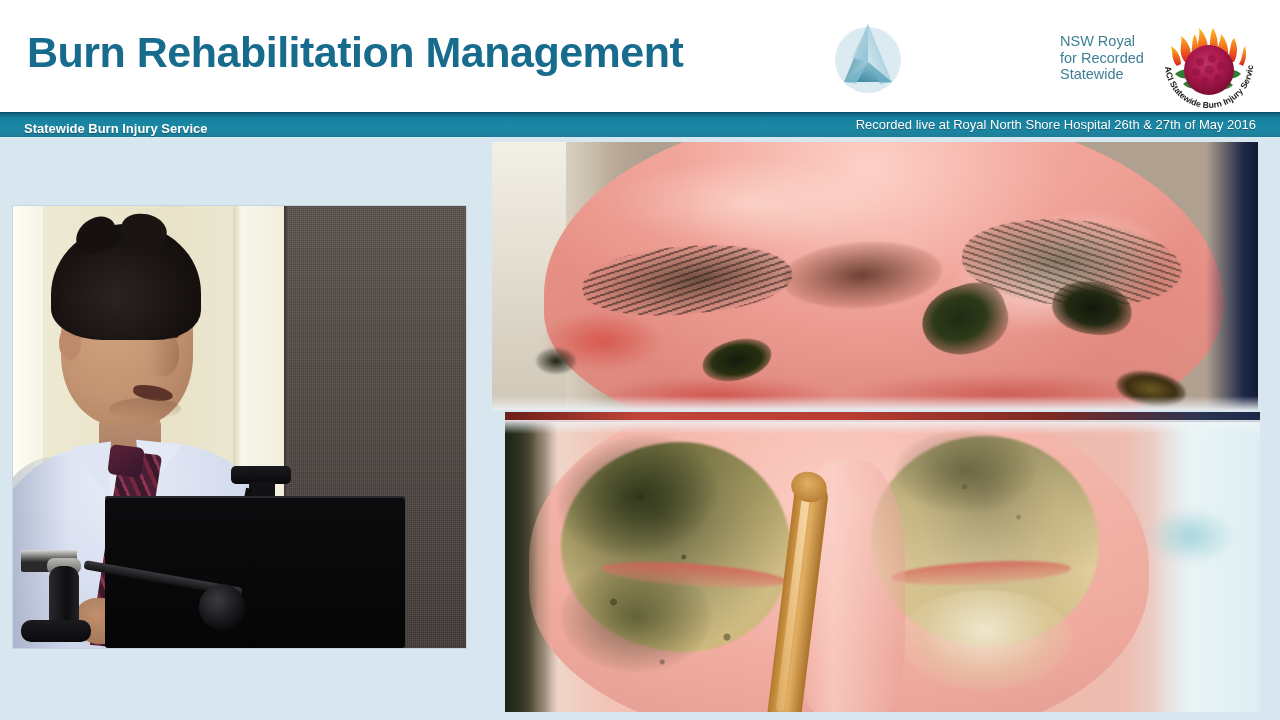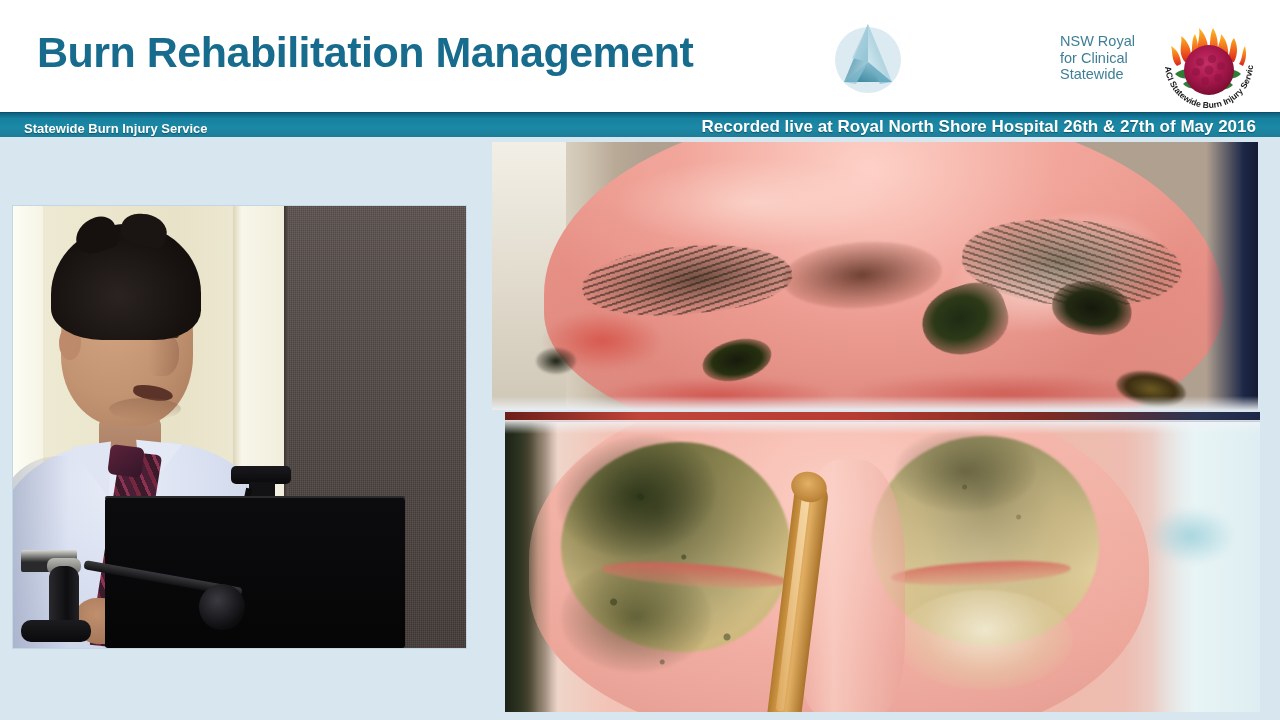--- a/index.html
+++ b/index.html
@@ -26,21 +26,21 @@
 
   
   .header {
     position: absolute;
     left: 0; top: 0;
     width: 1280px; height: 112px;
     background: #ffffff;
   }
   .page-title {
     position: absolute;
-    left: 37px; top: 28px;
+    left: 27px; top: 28px;
     font-size: 43px;
     font-weight: bold;
     letter-spacing: -0.5px;
     color: #176c8e;
     white-space: nowrap;
     font-family: "Liberation Sans", sans-serif;
   }
 
   
   .aci-logo {
@@ -94,22 +94,22 @@
     left: 24px; top: 8px;
     font-size: 13px;
     font-weight: bold;
     color: #ffffff;
     white-space: nowrap;
     text-shadow: 0 1px 1px rgba(0,0,0,.35);
   }
   .banner-right {
     position: absolute;
     right: 24px; top: 4px;
-    font-size: 17px;
-    font-weight: bold;
+    font-size: 13px;
+    font-weight: normal;
     color: #ffffff;
     white-space: nowrap;
     text-shadow: 0 1px 1px rgba(0,0,0,.35);
   }
 
   
   .presenter-panel {
     position: absolute;
     left: 13px; top: 206px;
     width: 453px; height: 442px;
@@ -611,21 +611,21 @@
           <path d="M46 6 L46 44 L22 64 Z" fill="url(#g1)"></path>
           <path d="M46 6 L46 44 L70 64 Z" fill="url(#g2)"></path>
           <path d="M22 64 L46 44 L70 64 Z" fill="url(#g3)"></path>
           <path d="M46 6 L30 40 L46 44 Z" fill="url(#g4)" opacity=".85"></path>
           <path d="M22 64 L46 44 L34 66 Z" fill="#8ec3d5" opacity=".7"></path>
           <path d="M70 64 L46 44 L58 66 Z" fill="#6fb0c6" opacity=".6"></path>
         </svg>
       </div>
       <div class="aci-tagline">
         <div>NSW Royal</div>
-        <div>for Clinical</div>
+        <div>for Recorded</div>
         <div>Statewide</div>
       </div>
     </div>
 
     <div class="sbis-logo">
       <svg viewBox="0 0 108 100" width="108" height="100" aria-hidden="true">
         <defs>
           <radialGradient id="flw" cx="45%" cy="38%" r="62%">
             <stop offset="0" stop-color="#c43065"></stop>
             <stop offset="55%" stop-color="#a8184c"></stop>

